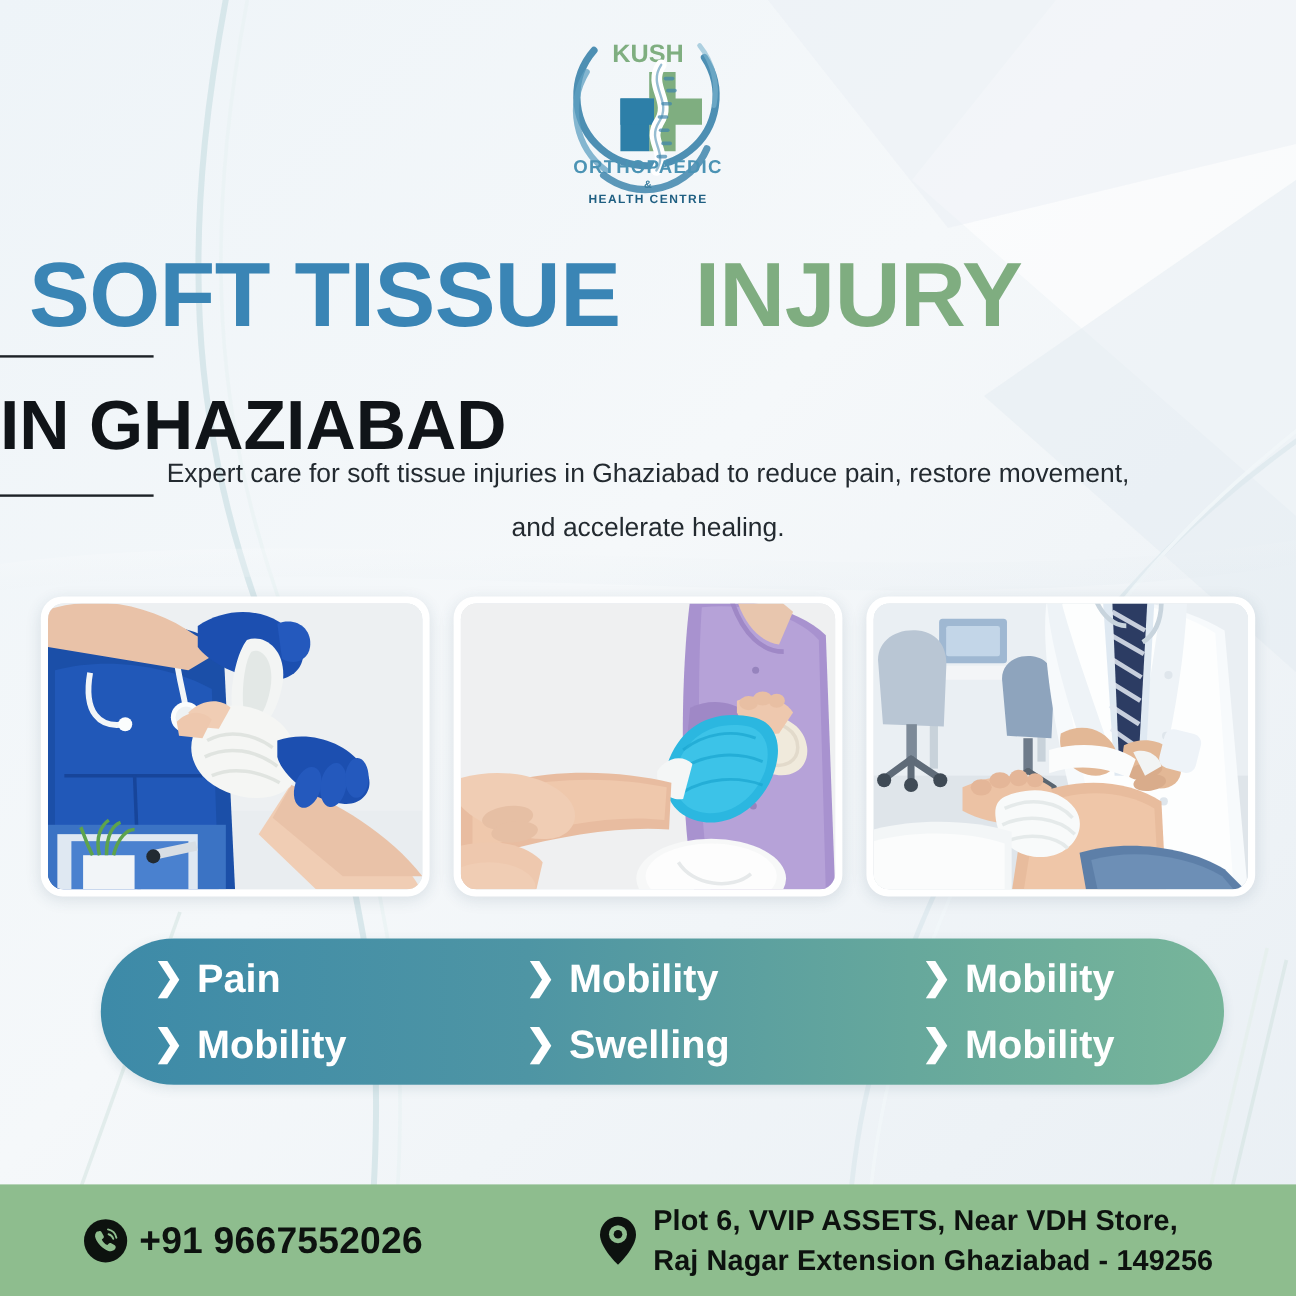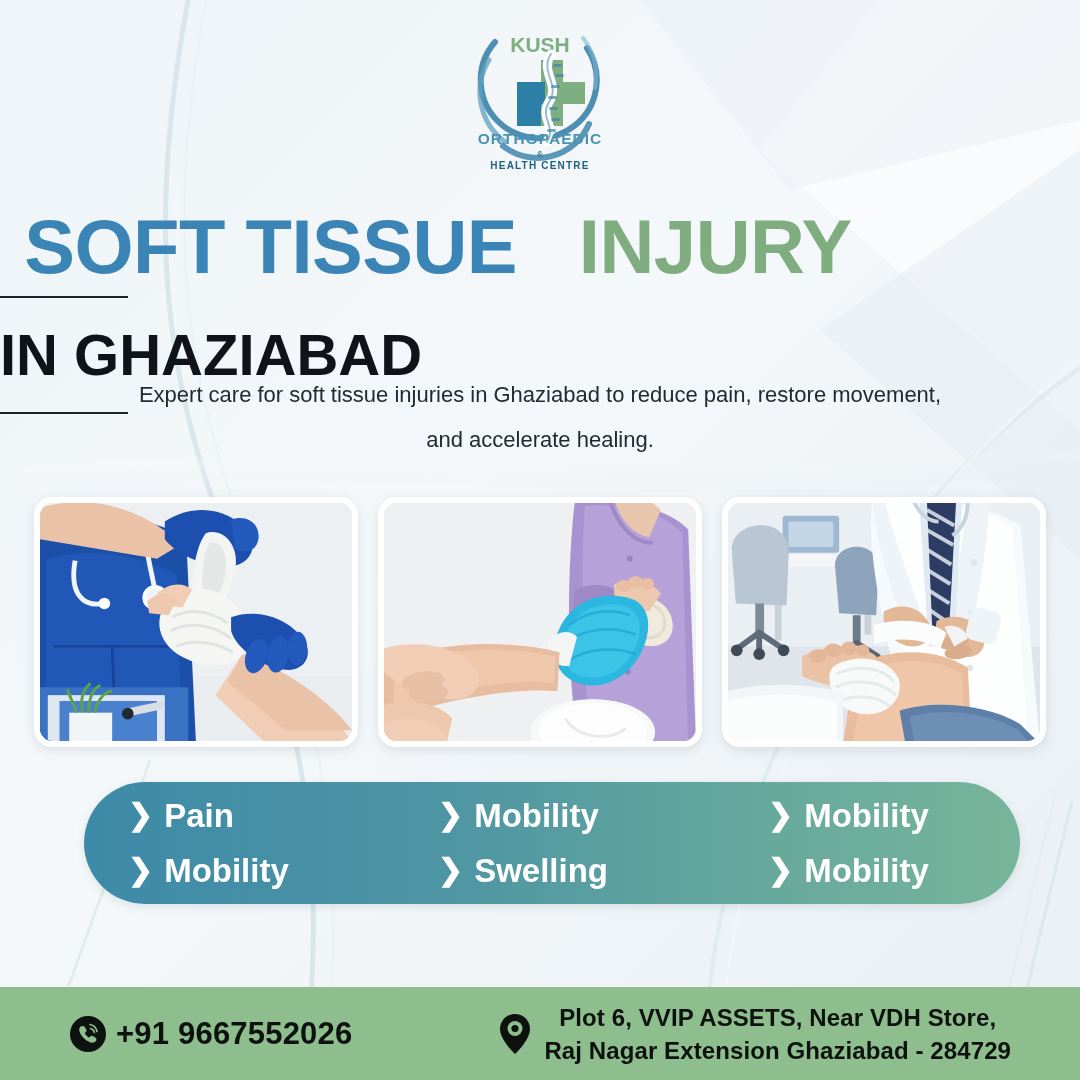--- a/index.html
+++ b/index.html
@@ -101,21 +101,21 @@
   .pill-item .chev{
     font-size:30px; font-weight:bold; color:#ffffff;
     transform:translateY(-1px);
   }
 
   
   .footer{
     position:absolute; left:0; bottom:0;
     width:1080px; height:93px;
     background:#8ebd8e;
-    display:flex; align-items:center;text-align:center;
+    display:flex; align-items:center;
   }
   .f-phone{
     display:flex; align-items:center; gap:8px;
     margin-left:68px;
   }
   .f-phone .ico{ width:40px; height:40px; flex:0 0 40px; }
   .f-phone .ico svg,.f-addr .ico svg{ width:100%; height:100%; display:block; }
   .f-phone .txt{
     font-size:31px; font-weight:bold; color:#0d120f; letter-spacing:.2px;
   }
@@ -489,19 +489,19 @@
     <div class="f-addr">
       <span class="ico">
         <svg viewBox="0 0 34 44">
           <path d="M17,2 C25.3,2 32,8.7 32,17 C32,28 17,42 17,42 C17,42 2,28 2,17 C2,8.7 8.7,2 17,2 Z" fill="#0d120f"></path>
           <circle cx="17" cy="16.5" r="7.5" fill="#8ebd8e"></circle>
           <circle cx="17" cy="16.5" r="3.6" fill="#0d120f"></circle>
         </svg>
       </span>
       <span class="lines">
         <span>Plot 6, VVIP ASSETS, Near VDH Store,</span><br>
-        <span>Raj Nagar Extension Ghaziabad - 284729</span>
+        <span>Raj Nagar Extension Ghaziabad - 149256</span>
       </span>
     </div>
 
   </div>
 
 </div>
 
 </body></html>

